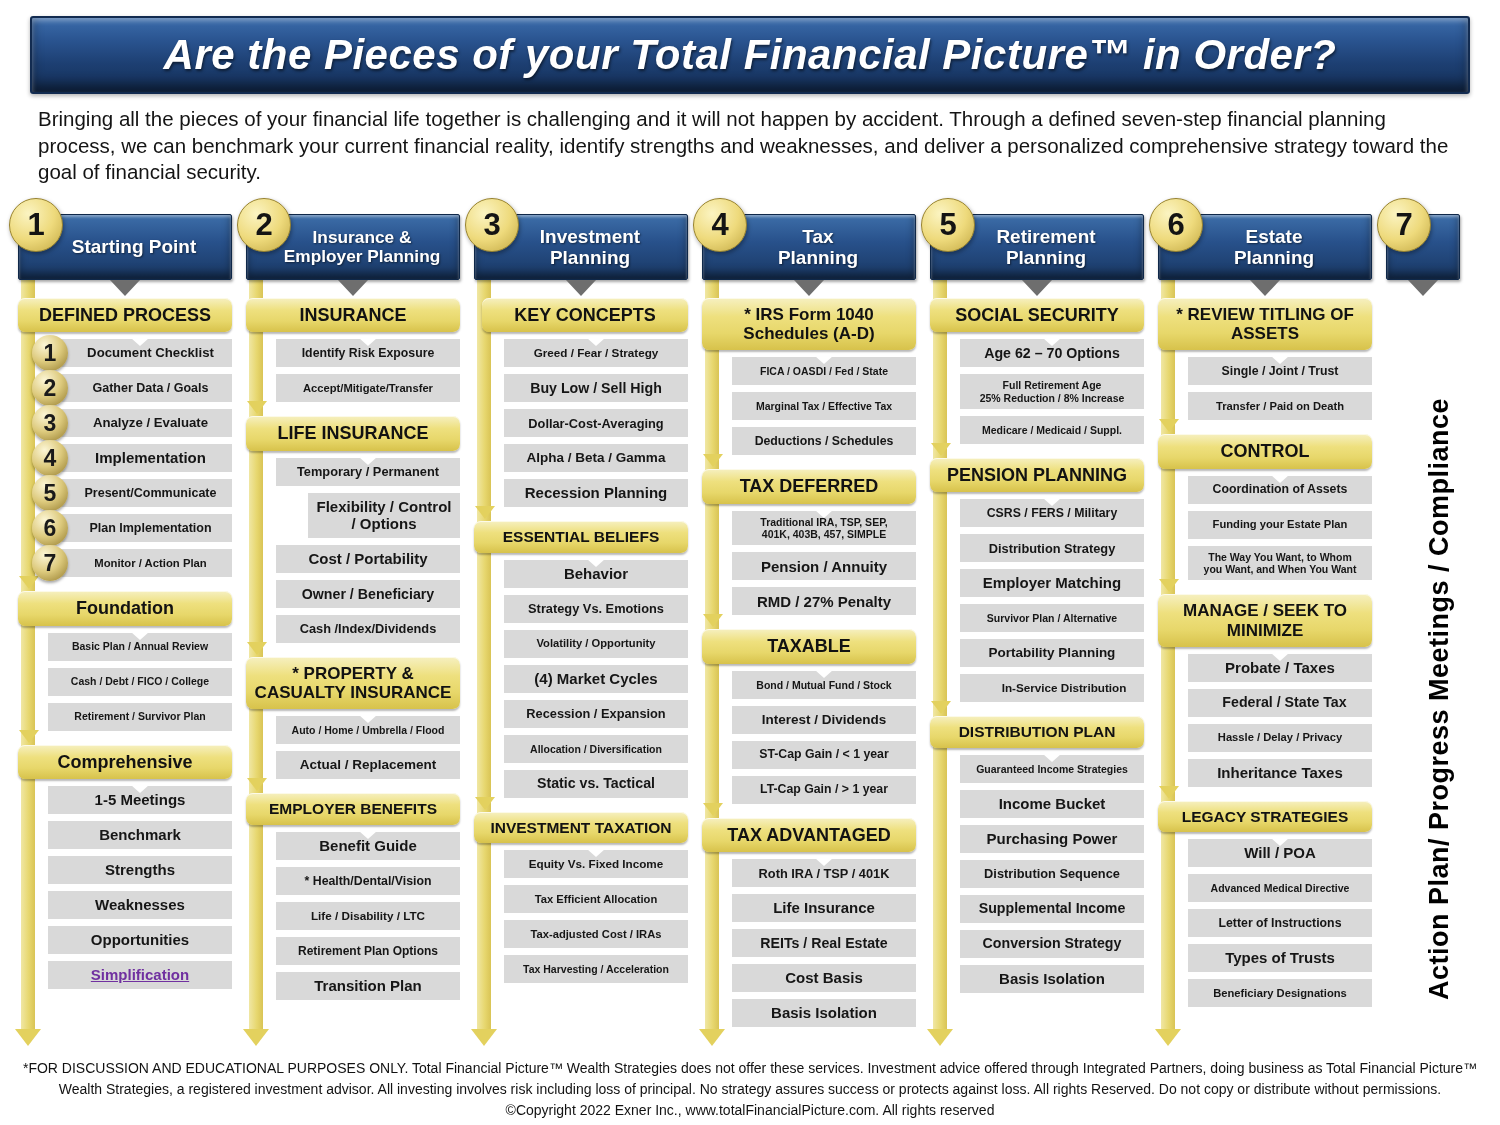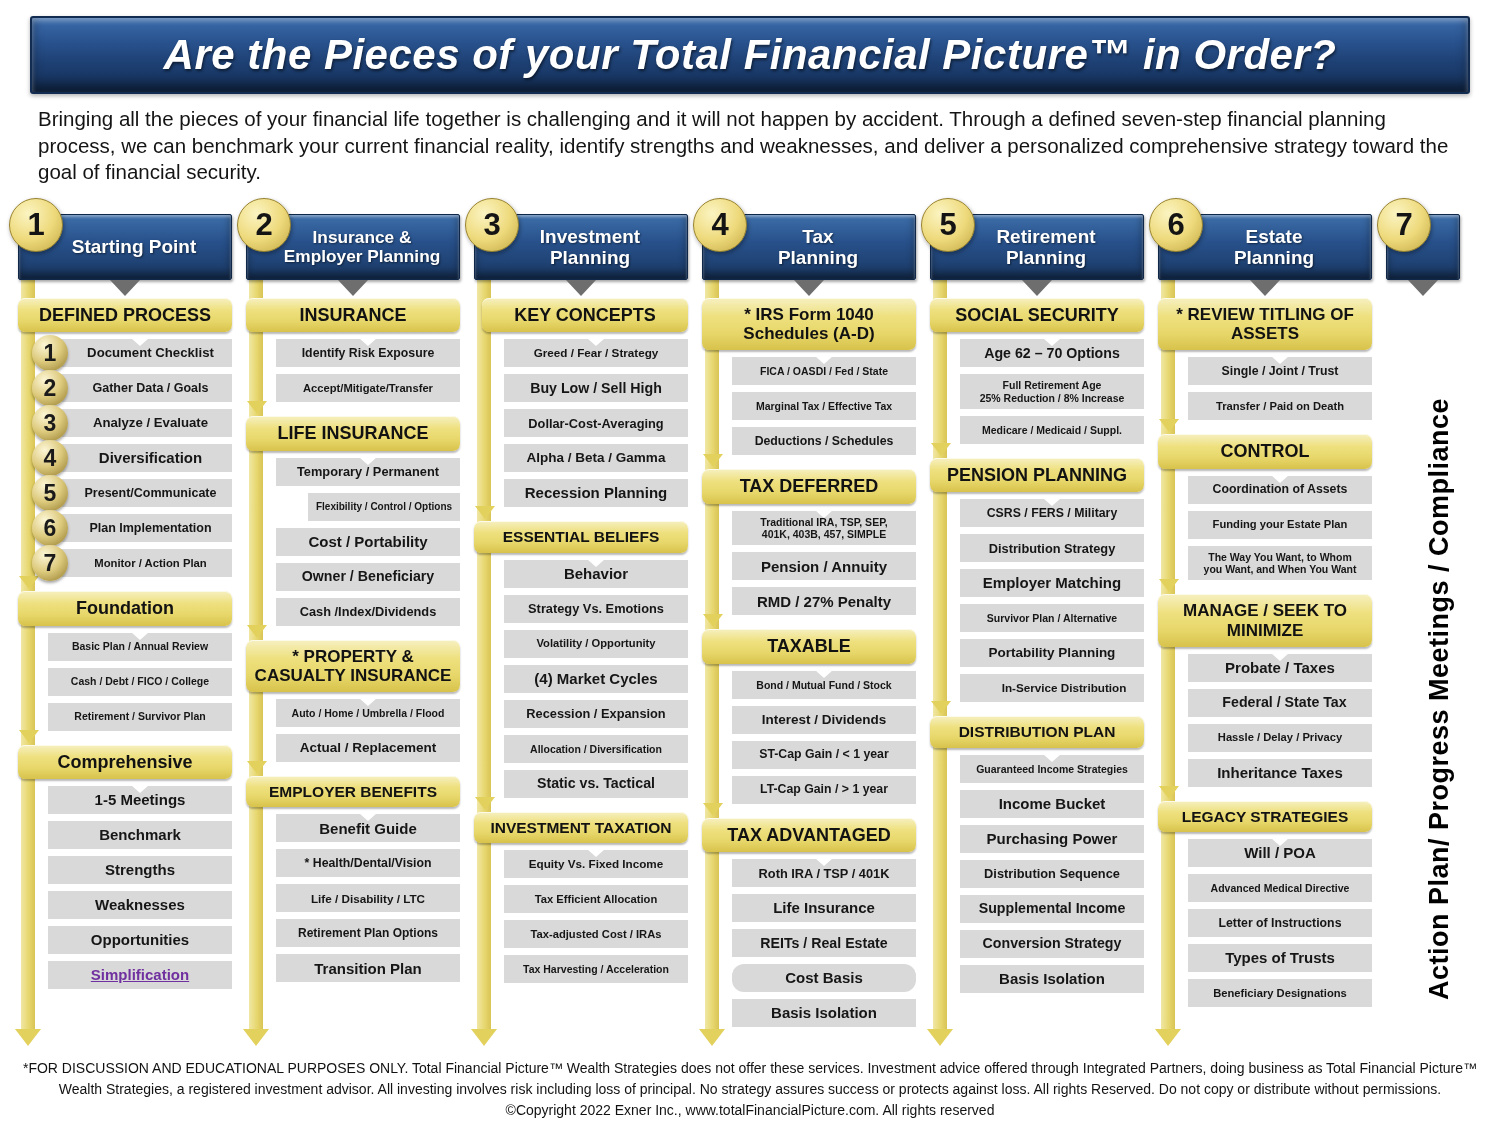--- a/index.html
+++ b/index.html
@@ -91,21 +91,21 @@
         <div class="col-title" style="font-size: 19px;">Starting Point</div>
         <div class="header-pointer"></div>
       </div>
       <div class="sections">
         <section class="section">
           <div class="sec-header" style="font-size: 18px;">DEFINED PROCESS</div>
           <div class="items">
             <div class="item numbered" style="font-size: 13.2px;"><div class="num-sphere">1</div><span>Document Checklist</span></div>
             <div class="item numbered" style="font-size: 12.5px;"><div class="num-sphere">2</div><span>Gather Data / Goals</span></div>
             <div class="item numbered" style="font-size: 13.2px;"><div class="num-sphere">3</div><span>Analyze / Evaluate</span></div>
-            <div class="item numbered" style="font-size: 15px;"><div class="num-sphere">4</div><span>Diversification</span></div>
+            <div class="item numbered" style="font-size: 15px;"><div class="num-sphere">4</div><span>Implementation</span></div>
             <div class="item numbered" style="font-size: 12.5px;"><div class="num-sphere">5</div><span>Present/Communicate</span></div>
             <div class="item numbered" style="font-size: 12.5px;"><div class="num-sphere">6</div><span>Plan Implementation</span></div>
             <div class="item numbered" style="font-size: 11.3px;"><div class="num-sphere">7</div><span>Monitor / Action Plan</span></div>
           </div>
         </section>
         <section class="section arrowed">
           <div class="sec-header" style="font-size: 18px;">Foundation</div>
           <div class="items">
             <div class="item" style="font-size: 10.5px;"><span>Basic Plan / Annual Review</span></div>
             <div class="item" style="font-size: 10.5px;"><span>Cash / Debt / FICO / College</span></div>
@@ -138,21 +138,21 @@
           <div class="sec-header" style="font-size: 18px;">INSURANCE</div>
           <div class="items">
             <div class="item" style="font-size: 12.3px;"><span>Identify Risk Exposure</span></div>
             <div class="item" style="font-size: 11.2px;"><span>Accept/Mitigate/Transfer</span></div>
           </div>
         </section>
         <section class="section arrowed">
           <div class="sec-header" style="font-size: 18px;">LIFE INSURANCE</div>
           <div class="items">
             <div class="item" style="font-size: 12.8px;"><span>Temporary / Permanent</span></div>
-            <div class="item" style="font-size: 10px; margin-left: 32px;"><span>Flexibility / Control / Options</span></div>
+            <div class="item" style="font-size: 15px; margin-left: 32px;"><span>Flexibility / Control / Options</span></div>
             <div class="item" style="font-size: 15px;"><span>Cost / Portability</span></div>
             <div class="item" style="font-size: 14.2px;"><span>Owner / Beneficiary</span></div>
             <div class="item" style="font-size: 12.8px;"><span>Cash /Index/Dividends</span></div>
           </div>
         </section>
         <section class="section arrowed">
           <div class="sec-header" style="font-size: 17px;">* PROPERTY &amp; CASUALTY INSURANCE</div>
           <div class="items">
             <div class="item" style="font-size: 10.5px;"><span>Auto / Home / Umbrella / Flood</span></div>
             <div class="item" style="font-size: 13.5px;"><span>Actual / Replacement</span></div>
@@ -246,21 +246,21 @@
             <div class="item" style="font-size: 12.3px;"><span>ST-Cap Gain / &lt; 1 year</span></div>
             <div class="item" style="font-size: 12.3px;"><span>LT-Cap Gain / &gt; 1 year</span></div>
           </div>
         </section>
         <section class="section arrowed">
           <div class="sec-header" style="font-size: 18px;">TAX ADVANTAGED</div>
           <div class="items">
             <div class="item" style="font-size: 12.8px;"><span>Roth IRA / TSP / 401K</span></div>
             <div class="item" style="font-size: 15px;"><span>Life Insurance</span></div>
             <div class="item" style="font-size: 14.2px;"><span>REITs / Real Estate</span></div>
-            <div class="item" style="font-size: 15px; border-radius: 12px;"><span>Cost Basis</span></div>
+            <div class="item" style="font-size: 15px;"><span>Cost Basis</span></div>
             <div class="item" style="font-size: 15px;"><span>Basis Isolation</span></div>
           </div>
         </section>
       </div>
     </div>
     <div class="column">
       <div class="rail"></div>
       <div class="col-header">
         <div class="step-badge">5</div>
         <div class="col-title" style="font-size: 19px;">Retirement

